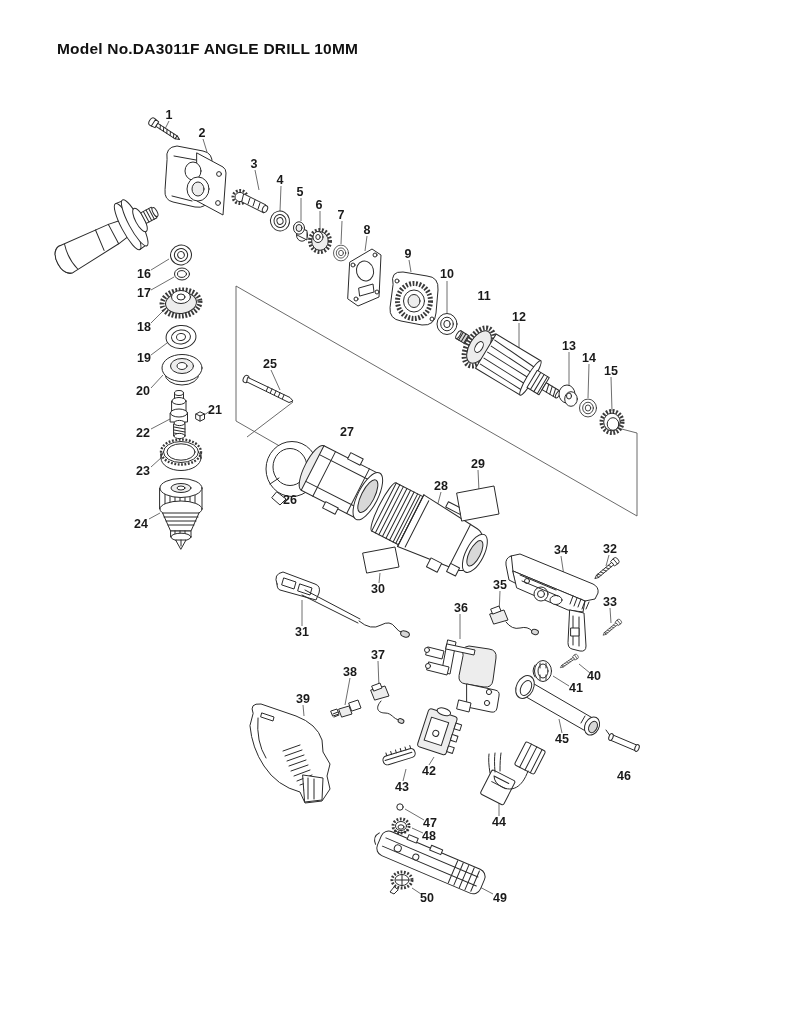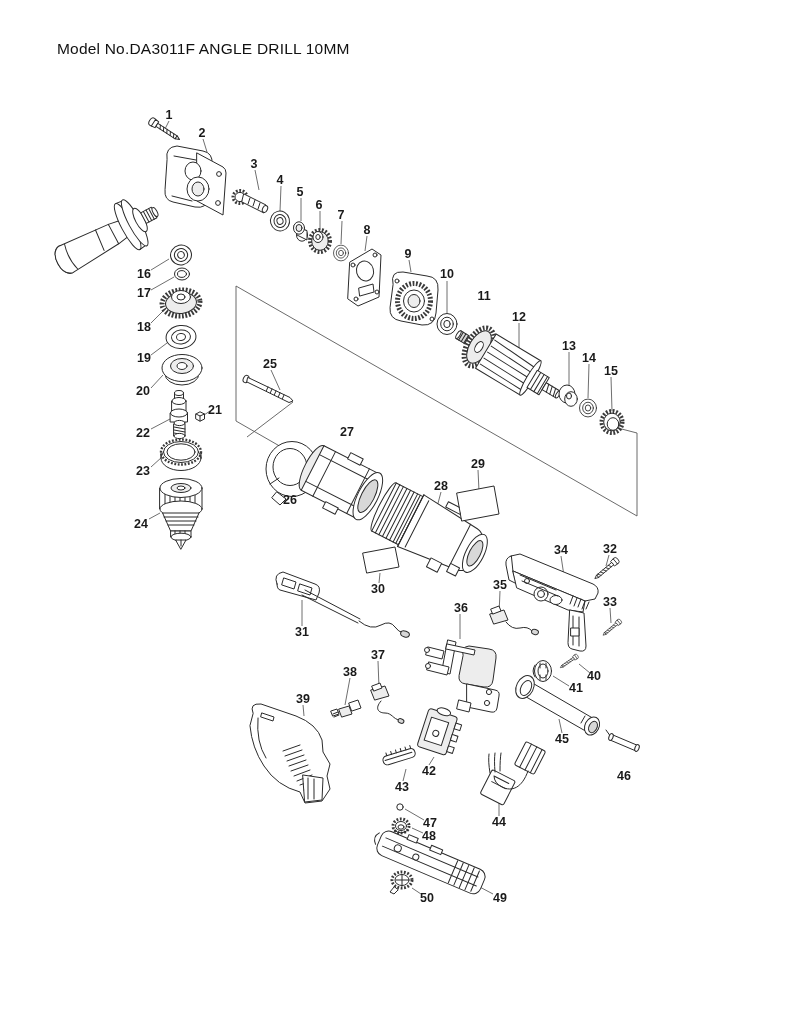--- a/index.html
+++ b/index.html
@@ -1,18 +1,18 @@
 <!DOCTYPE html>
 <html><head>
 <meta charset="utf-8">
 <style>
   html,body{margin:0;padding:0;background:#fff;}
   .page{position:relative;width:793px;height:1024px;background:#ffffff;overflow:hidden;
         font-family:"Liberation Sans",sans-serif;}
-  .title{position:absolute;left:57px;top:40px;font-size:15.5px;font-weight:400;
+  .title{position:absolute;left:57px;top:40px;font-size:15.5px;font-weight:700;
          color:#111;letter-spacing:.2px;white-space:nowrap;}
   svg{position:absolute;left:0;top:0;}
   .ln{stroke:#2b2b2b;stroke-width:1;fill:none;stroke-linejoin:round;stroke-linecap:round}
   .f{fill:#ffffff}
   .fg{fill:#ededed}
   .fd{fill:#d8d8d8}
   .teeth{stroke:#3a3a3a;fill:none;stroke-dasharray:1.8 1.6}
   .leader{stroke:#4a4a4a;stroke-width:.8;fill:none}
   .panel{stroke:#5a5a5a;stroke-width:.9;fill:none}
   .plabel{font-family:"Liberation Sans",sans-serif;font-size:12.5px;font-weight:600;

